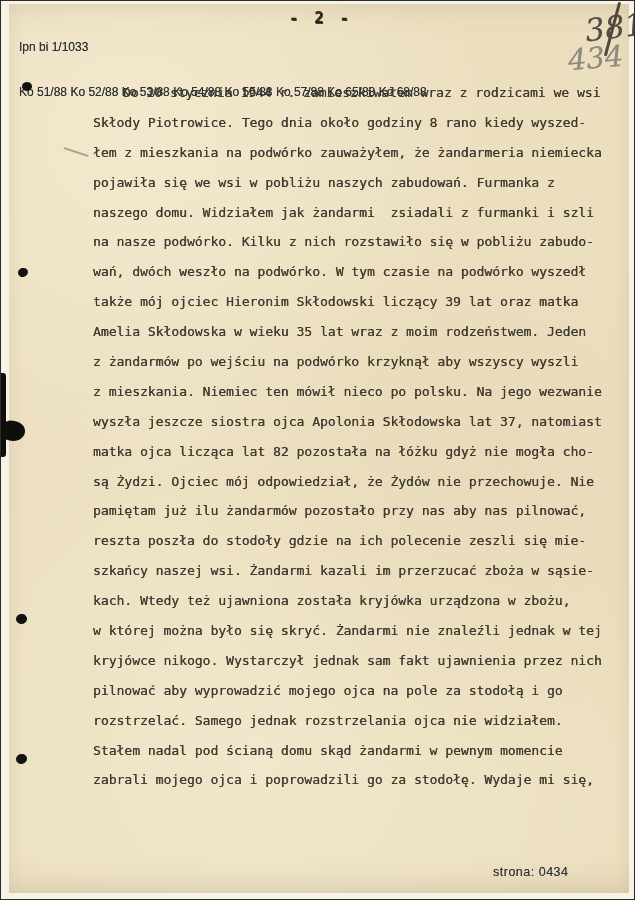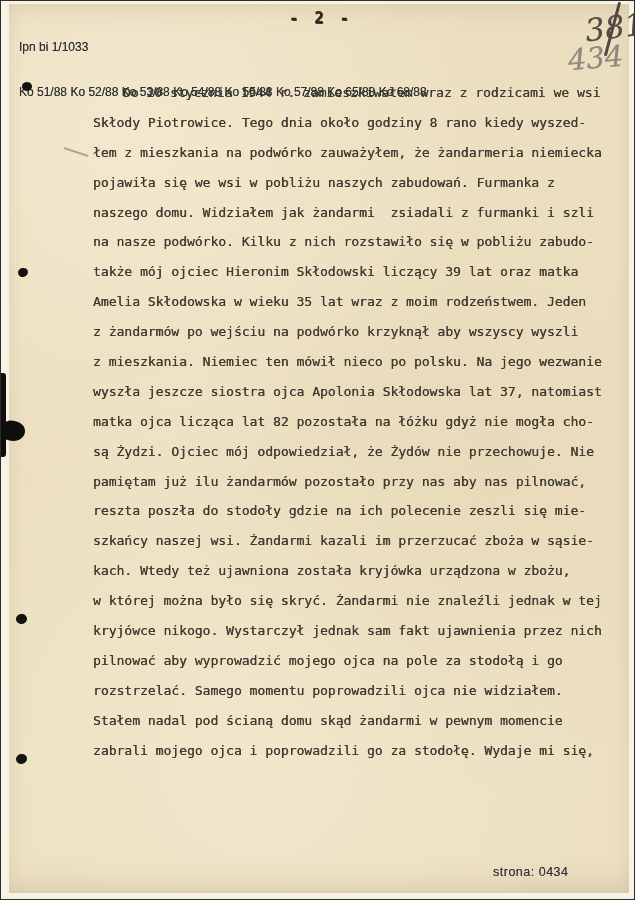--- a/index.html
+++ b/index.html
@@ -85,35 +85,36 @@
   <div class="hw-strike"></div>
   <div class="hw hw-2">434</div>
 
   <div class="body-text">
     <div class="line indent">Do 20 stycznia 1944 r. zamieszkiwałem wraz z rodzicami we wsi</div>
     <div class="line">Skłody Piotrowice. Tego dnia około godziny 8 rano kiedy wyszed-</div>
     <div class="line">łem z mieszkania na podwórko zauważyłem, że żandarmeria niemiecka</div>
     <div class="line">pojawiła się we wsi w pobliżu naszych zabudowań. Furmanka z</div>
     <div class="line">naszego domu. Widziałem jak żandarmi  zsiadali z furmanki i szli</div>
     <div class="line">na nasze podwórko. Kilku z nich rozstawiło się w pobliżu zabudo-</div>
+    <div class="line">wań, dwóch weszło na podwórko. W tym czasie na podwórko wyszedł</div>
     <div class="line">także mój ojciec Hieronim Skłodowski liczący 39 lat oraz matka</div>
     <div class="line">Amelia Skłodowska w wieku 35 lat wraz z moim rodzeństwem. Jeden</div>
     <div class="line">z żandarmów po wejściu na podwórko krzyknął aby wszyscy wyszli</div>
     <div class="line">z mieszkania. Niemiec ten mówił nieco po polsku. Na jego wezwanie</div>
     <div class="line">wyszła jeszcze siostra ojca Apolonia Skłodowska lat 37, natomiast</div>
     <div class="line">matka ojca licząca lat 82 pozostała na łóżku gdyż nie mogła cho-</div>
     <div class="line">są Żydzi. Ojciec mój odpowiedział, że Żydów nie przechowuje. Nie</div>
     <div class="line">pamiętam już ilu żandarmów pozostało przy nas aby nas pilnować,</div>
     <div class="line">reszta poszła do stodoły gdzie na ich polecenie zeszli się mie-</div>
     <div class="line">szkańcy naszej wsi. Żandarmi kazali im przerzucać zboża w sąsie-</div>
     <div class="line">kach. Wtedy też ujawniona została kryjówka urządzona w zbożu,</div>
     <div class="line">w której można było się skryć. Żandarmi nie znaleźli jednak w tej</div>
     <div class="line">kryjówce nikogo. Wystarczył jednak sam fakt ujawnienia przez nich</div>
     <div class="line">pilnować aby wyprowadzić mojego ojca na pole za stodołą i go</div>
-    <div class="line">rozstrzelać. Samego momentu poprowadzili ojca nie widziałem.</div>
+    <div class="line">rozstrzelać. Samego jednak rozstrzelania ojca nie widziałem.</div>
     <div class="line">Stałem nadal pod ścianą domu skąd żandarmi w pewnym momencie</div>
     <div class="line">zabrali mojego ojca i poprowadzili go za stodołę. Wydaje mi się,</div>
   </div>
 
   <div class="dot dot-1"></div>
   <div class="dot dot-2"></div>
   <div class="pencil-slash"></div>
   <div class="edge-bar"></div>
   <div class="edge-blob"></div>
   <div class="dot dot-3"></div>

